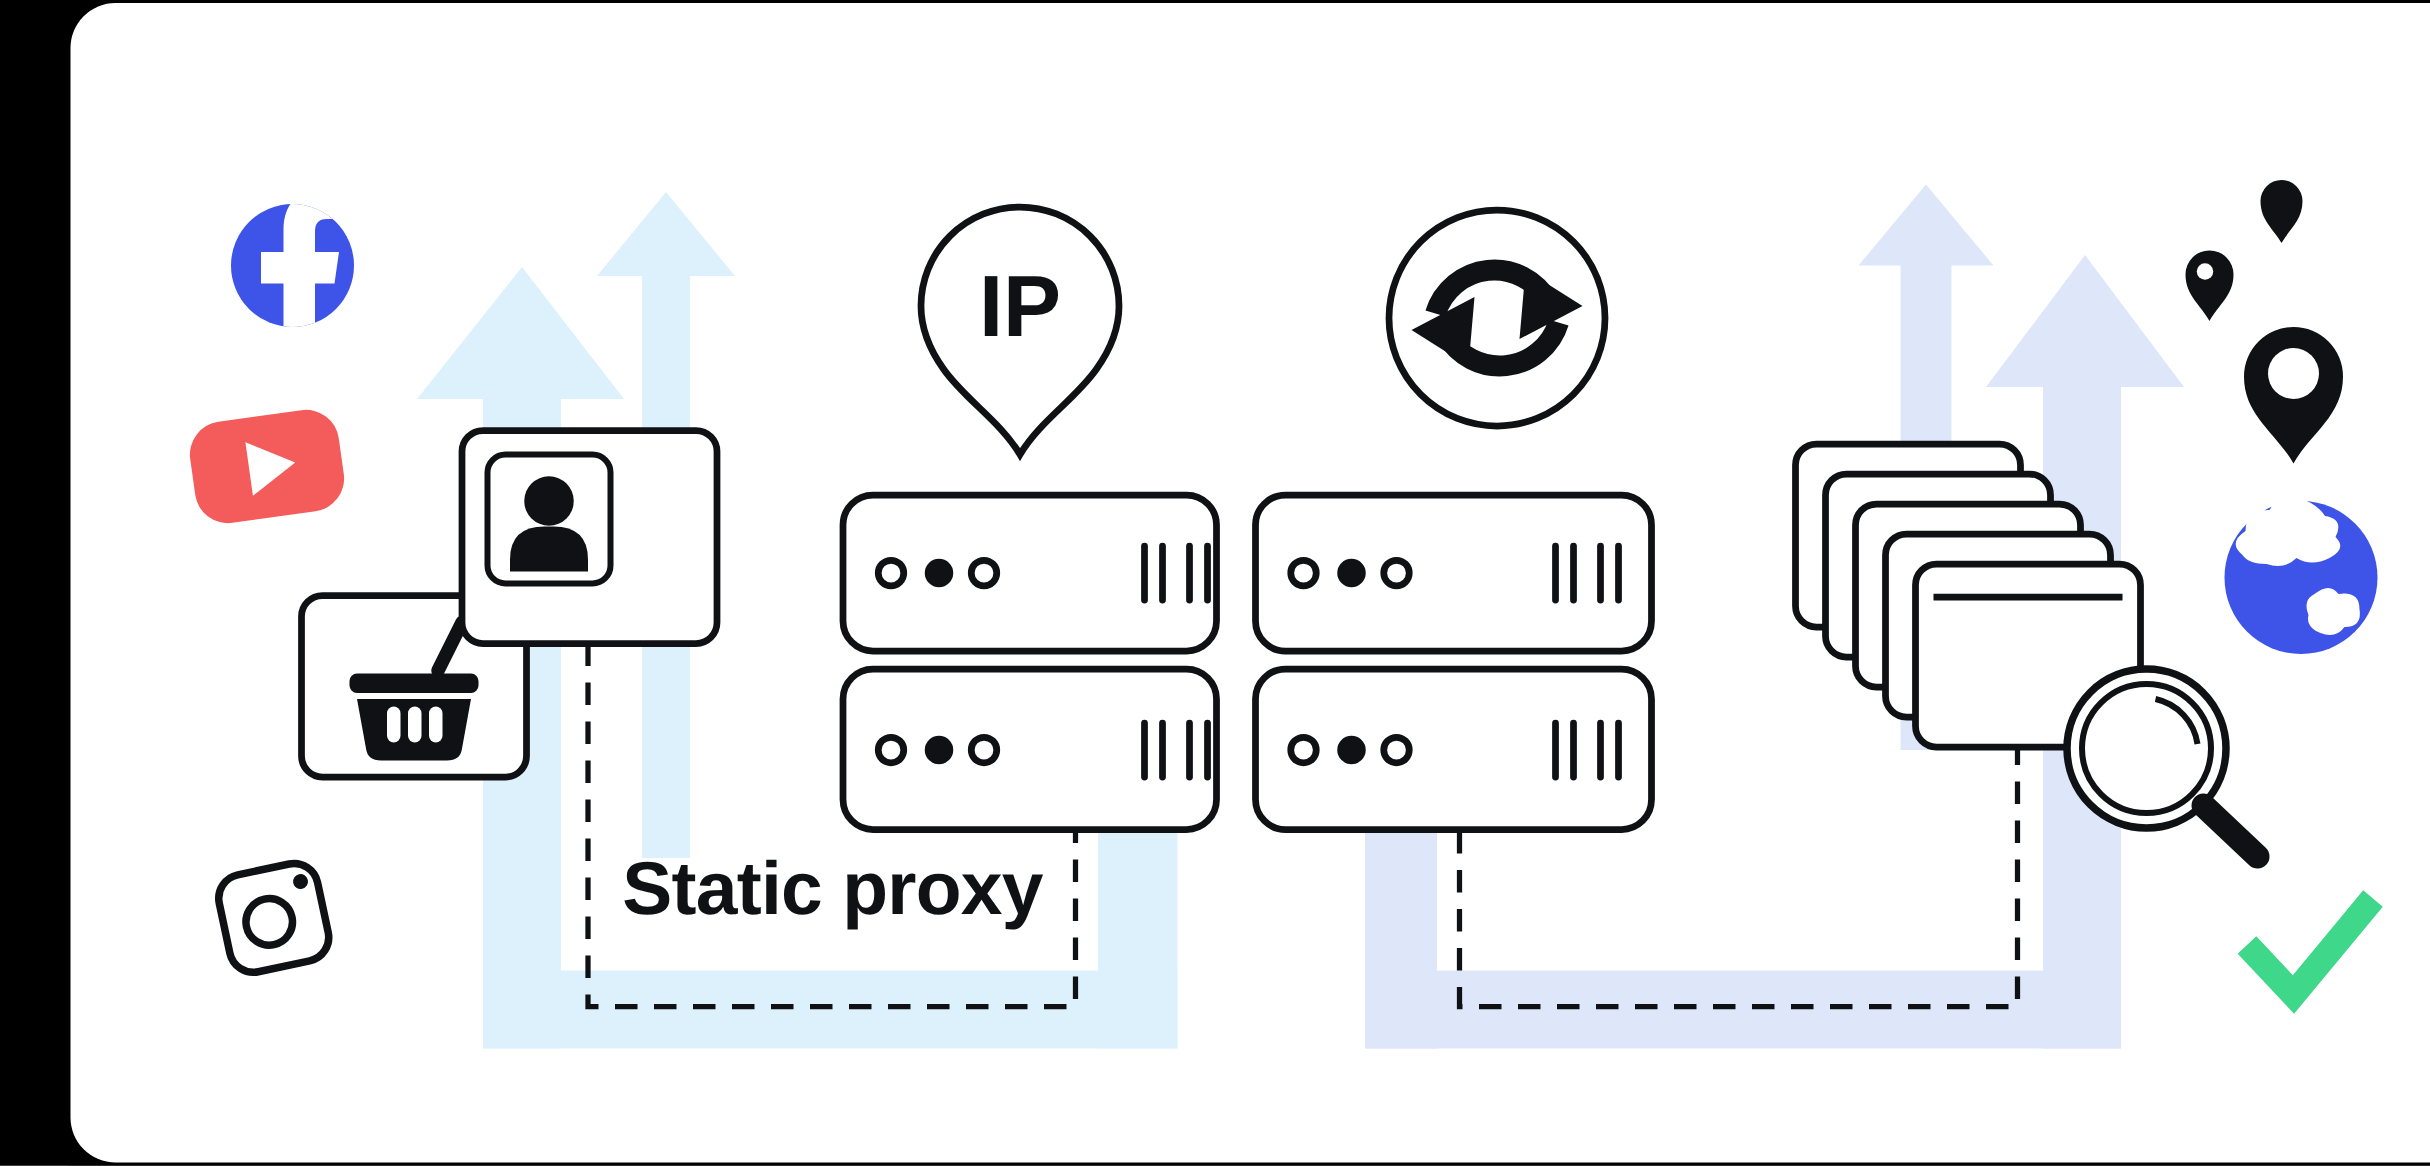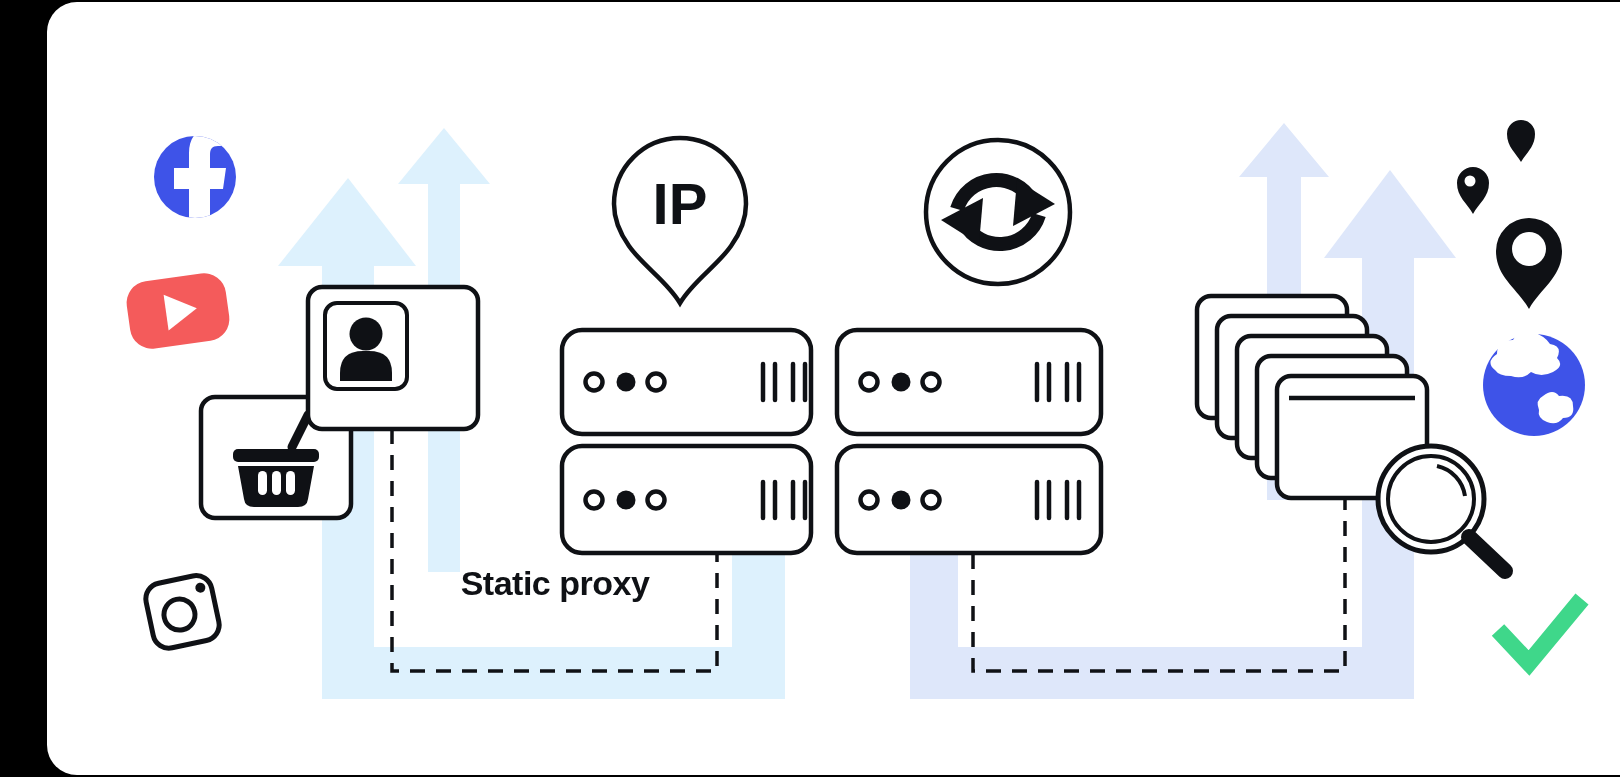--- a/index.html
+++ b/index.html
@@ -11,21 +11,21 @@
     --youtube-red:#f45b5b;
     --check-green:#3fd78a;
     --canvas:#ffffff;
     --page:#000000;
   }
   html,body{margin:0;padding:0;background:var(--page);}
   .stage{position:relative;width:1620px;height:777px;background:var(--page);overflow:hidden;
          font-family:"Liberation Sans", sans-serif;margin-left:45px;}
   .card{position:absolute;left:2px;top:2px;right:2px;bottom:2px;background:var(--canvas);border-radius:30px;}
   svg.scene{position:absolute;left:0;top:0;width:1620px;height:777px;}
-  .proxy-label{position:absolute;color:var(--ink);font-weight:700;font-size:34px;
+  .proxy-label{position:absolute;color:var(--ink);font-weight:700;font-size:50px;
                letter-spacing:-0.5px;text-align:center;line-height:1.1;white-space:nowrap;}
   .label-static{left:340px;top:565px;width:340px;}
   .label-rotating{left:935px;top:565px;width:360px;}
 </style>
 </head>
 <body>
 
 <div class="stage">
   <div class="card"></div>
 

